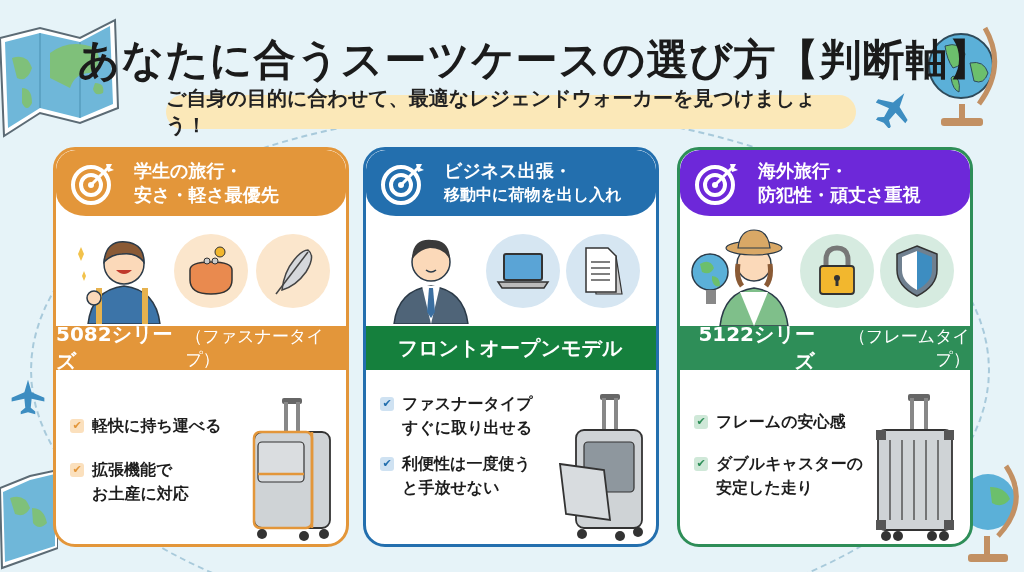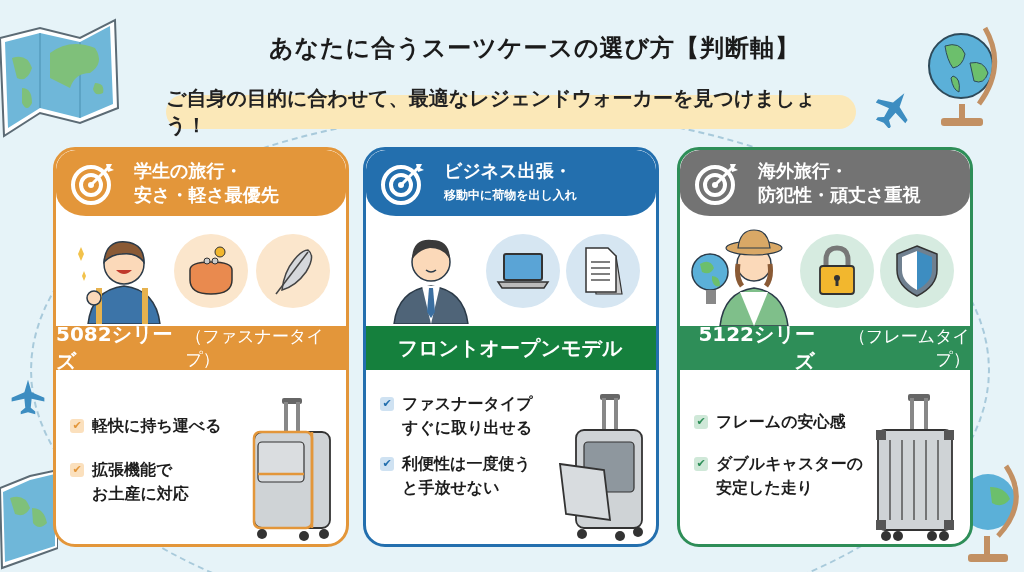--- a/index.html
+++ b/index.html
@@ -9,21 +9,21 @@
     background: #e6f3f8;
     position: relative;
     color: #1d1d1d;
   }
   .bg-dash {
     position: absolute; border: 2px dashed #8fb9cf; border-radius: 50%;
     opacity: .7;
   }
   .title {
     position: absolute; left: 0; width: 1024px; top: 32px;
-    text-align: center; font-size: 24px; font-weight: bold; letter-spacing: 1px;
+    text-align: center; font-size: 42px; font-weight: bold; letter-spacing: 1px;
     color: #1b1b1b;
     padding-left: 45px;
   }
   .subtitle {
     position: absolute; left: 166px; top: 95px; width: 690px; height: 34px;
     background: #fbe8b8; border-radius: 17px;
     display: flex; align-items: center; justify-content: center;
     font-size: 20px; font-weight: bold; color: #222;
   }
   .card {
@@ -33,21 +33,21 @@
   .card.c0 { left: 53px; border-color: #e3963a; }
   .card.c1 { left: 363px; border-color: #236fae; }
   .card.c2 { left: 677px; border-color: #2e8e58; }
   .card-head {
     height: 66px; display: flex; align-items: center; padding-left: 14px;
     border-radius: 20px 20px 30px 30px / 20px 20px 24px 24px;
     color: #fff;
   }
   .c0 .card-head { background: #e3963a; }
   .c1 .card-head { background: #236fae; }
-  .c2 .card-head { background: #737373; align-items: center; }
+  .c2 .card-head { background: #6d28d9; align-items: center; }
   .target-icon { width: 46px; height: 46px; flex: none; margin-right: 18px; }
   .head-text { font-size: 18px; font-weight: bold; line-height: 24px; }
   .illus { height: 110px; position: relative; }
   .series-bar {
     height: 44px; display: flex; align-items: center; justify-content: center;
     color: #fff; font-size: 20px; font-weight: bold;
   }
   .series-bar .small { font-size: 17px; font-weight: normal; margin-left: 2px; }
   .c0 .series-bar { background: #e3963a; }
   .c1 .series-bar { background: #15803d; }
@@ -207,21 +207,21 @@
   <div class="card-head">
     <svg class="target-icon" viewBox="0 0 46 46">
       <circle cx="21" cy="25" r="18" fill="none" stroke="#fff" stroke-width="4"></circle>
       <circle cx="21" cy="25" r="10" fill="none" stroke="#fff" stroke-width="4"></circle>
       <circle cx="21" cy="25" r="3" fill="#fff"></circle>
       <line x1="21" y1="25" x2="38" y2="8" stroke="#fff" stroke-width="3"></line>
       <path d="M36,4 l6,0 l-2,4 l4,2 l-6,2 z" fill="#fff"></path>
     </svg>
     <div class="head-text">
       <div>ビジネス出張・</div>
-      <div style="font-size:12px">移動中に荷物を出し入れ</div>
+      <div style="font-size:16px">移動中に荷物を出し入れ</div>
     </div>
   </div>
   <div class="illus">
     <svg style="position:absolute;left:20px;top:8px" width="90" height="100" viewBox="0 0 90 100">
       <path d="M8,100 q4,-34 37,-38 q33,4 37,38 z" fill="#4f6478" stroke="#2b3a48" stroke-width="1.5"></path>
       <path d="M36,62 l9,38 l9,-38 z" fill="#fff"></path>
       <path d="M43,64 l4,0 l2,24 l-4,6 l-4,-6 z" fill="#3c6fa0"></path>
       <circle cx="45" cy="38" r="19" fill="#fbd9b9" stroke="#2b3a48" stroke-width="1.5"></circle>
       <path d="M26,36 q0,-22 20,-20 q18,0 18,20 q-6,-12 -20,-12 q-12,2 -18,12 z" fill="#3a3a3a"></path>
       <path d="M40,46 q5,4 10,0" stroke="#2b3a48" stroke-width="1.5" fill="none"></path>

